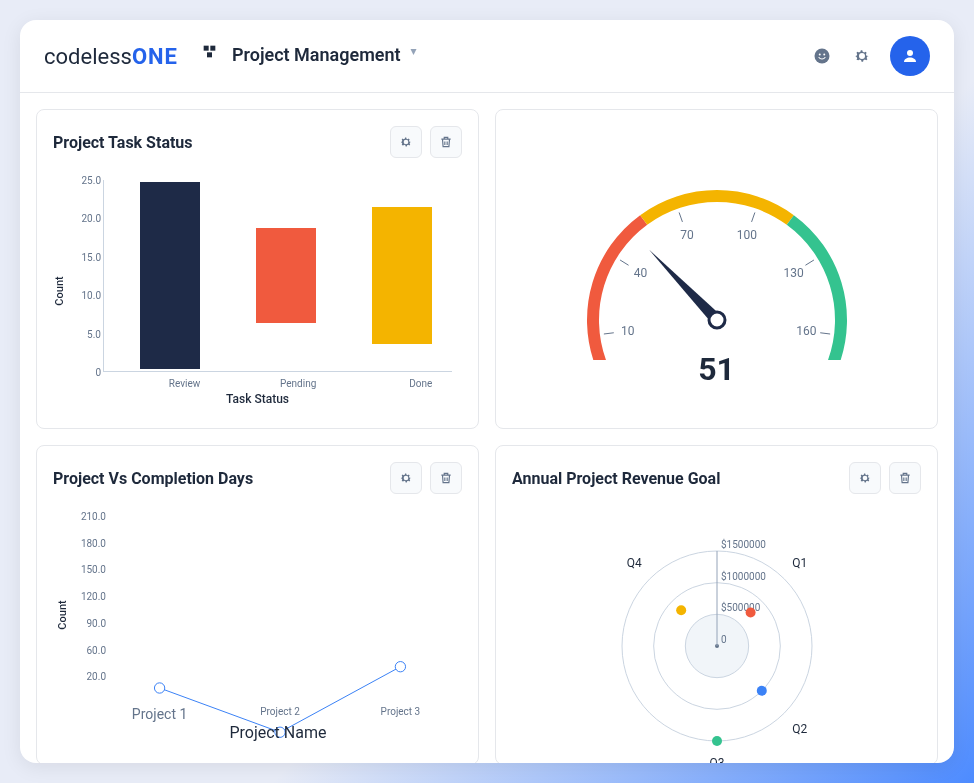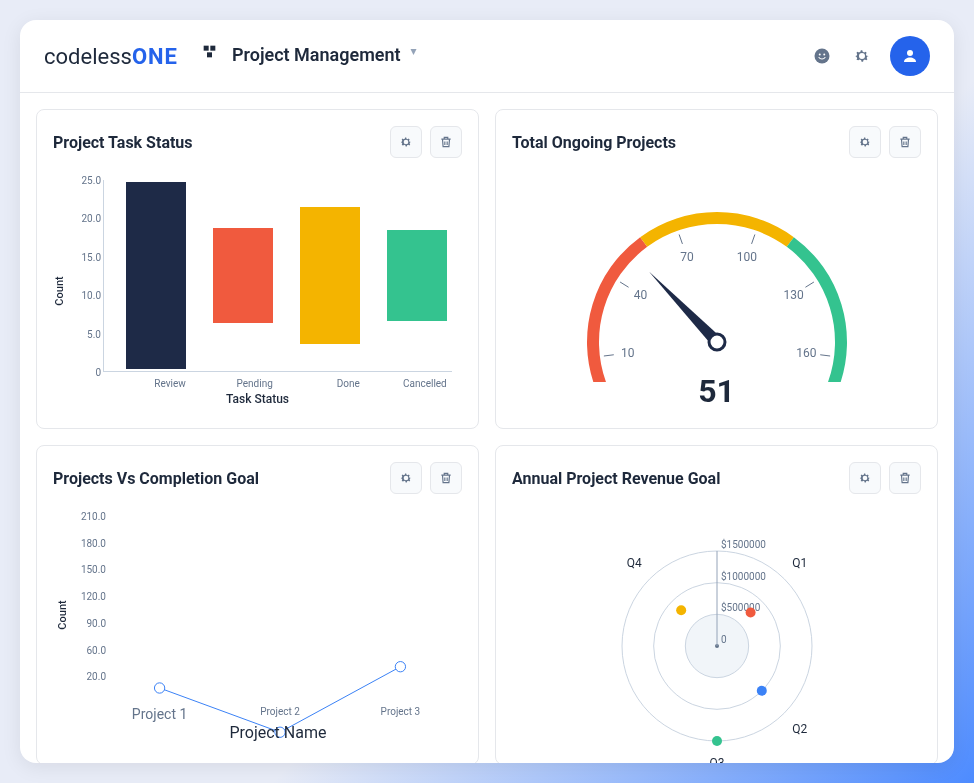--- a/index.html
+++ b/index.html
@@ -291,46 +291,27 @@
                 <div class="bar-label">Review</div>
               </div>
               <div class="bar-group" style="position:relative;height:100%;display:flex;align-items:flex-end;justify-content:center;">
                 <div class="bar" style="height:50%;background:#f05a3e;"></div>
                 <div class="bar-label">Pending</div>
               </div>
               <div class="bar-group" style="position:relative;height:100%;display:flex;align-items:flex-end;justify-content:center;">
                 <div class="bar" style="height:72%;background:#f4b400;"></div>
                 <div class="bar-label">Done</div>
               </div>
-              <div class="bar-group" style="position:relative;height:100%;display:flex;align-items:flex-end;justify-content:center;">
-                <div class="bar" style="height:48%;background:#34c38f;"></div>
-                <div class="bar-label">Cancelled</div>
-              </div>
             </div>
             <div class="bar-x-label">Task Status</div>
           </div>
       </div>
     </div>
 
     <div class="card">
-      <div class="card-header">
-        <div class="card-title">Total Ongoing Projects</div>
-        <div class="card-actions">
-          <div class="card-action">
-            <svg viewBox="0 0 24 24" width="14" height="14" fill="currentColor">
-                <path d="M12 8a4 4 0 100 8 4 4 0 000-8zm9 4l-2 .5-.8 2 1 1.8-1.5 1.5-1.8-1-2 .8-.5 2h-2l-.5-2-2-.8-1.8 1L4.6 17l1-1.8-.8-2L3 12l1.8-.5.8-2-1-1.8L6.1 6.2l1.8 1 2-.8.5-2h2l.5 2 2 .8 1.8-1 1.5 1.5-1 1.8.8 2L21 12z"></path>
-              </svg>
-          </div>
-          <div class="card-action">
-            <svg viewBox="0 0 24 24" width="14" height="14" fill="none" stroke="currentColor" stroke-width="2">
-                <path d="M4 7h16M9 7V4h6v3M6 7l1 13h10l1-13M10 11v6M14 11v6"></path>
-              </svg>
-          </div>
-        </div>
-      </div>
       <div class="chart-body gauge-wrap">
         <svg id="gauge-svg" width="340" height="210" viewBox="0 0 340 210">
             <path fill="#f05a3e" d="M 47.83995929783191 214.46261863233693 A 130 130 0 0 1 93.15665654982016 65.14247491287188 L 100.24988825291368 74.82163107476063 A 118 118 0 0 0 59.1162707472628 210.3583769124289 Z"></path>
             <path fill="#f4b400" d="M 93.15665654982016 65.14247491287188 A 130 130 0 0 1 246.84334345017982 65.14247491287185 L 239.7501117470863 74.8216310747606 A 118 118 0 0 0 100.24988825291368 74.82163107476063 Z"></path>
             <path fill="#34c38f" d="M 246.84334345017982 65.14247491287185 A 130 130 0 0 1 292.1600407021681 214.46261863233693 L 280.8837292527372 210.35837691242892 A 118 118 0 0 0 239.7501117470863 74.8216310747606 Z"></path>
             <line x1="56.86406189739931" y1="184.00926513577735" x2="66.78826699411867" y2="182.78038222913023" stroke="#64748b" stroke-width="1"></line>
             <text x="80.68215412952577" y="185.05994615982422" font-size="12" fill="#64748b" text-anchor="middle">10</text>
             <line x1="73.07524652682397" y1="109.98673343198145" x2="81.57741788412012" y2="115.25105506075501" stroke="#64748b" stroke-width="1"></line>
             <text x="93.48045778433472" y="126.62110534103797" font-size="12" fill="#64748b" text-anchor="middle">40</text>
             <line x1="132.1115528593188" y1="62.480394470274376" x2="135.43510085411538" y2="71.91193881498714" stroke="#64748b" stroke-width="1"></line>
@@ -343,21 +324,21 @@
             <text x="259.31784587047423" y="185.05994615982428" font-size="12" fill="#64748b" text-anchor="middle">160</text>
             <path fill="#1e2a47" d="M 165.6839611979681 174.16795022275397 L 101.92347969501829 99.50469956681216 L 174.3160388020319 165.83204977724603 Z"></path>
             <circle cx="170" cy="170" r="8" fill="#fff" stroke="#1e2a47" stroke-width="3"></circle>
           </svg>
         <div class="gauge-value">51</div>
       </div>
     </div>
 
     <div class="card">
       <div class="card-header">
-        <div class="card-title">Projects Vs Completion Goal</div>
+        <div class="card-title">Project Vs Completion Days</div>
         <div class="card-actions">
           <div class="card-action">
             <svg viewBox="0 0 24 24" width="14" height="14" fill="currentColor">
                 <path d="M12 8a4 4 0 100 8 4 4 0 000-8zm9 4l-2 .5-.8 2 1 1.8-1.5 1.5-1.8-1-2 .8-.5 2h-2l-.5-2-2-.8-1.8 1L4.6 17l1-1.8-.8-2L3 12l1.8-.5.8-2-1-1.8L6.1 6.2l1.8 1 2-.8.5-2h2l.5 2 2 .8 1.8-1 1.5 1.5-1 1.8.8 2L21 12z"></path>
               </svg>
           </div>
           <div class="card-action">
             <svg viewBox="0 0 24 24" width="14" height="14" fill="none" stroke="currentColor" stroke-width="2">
                 <path d="M4 7h16M9 7V4h6v3M6 7l1 13h10l1-13M10 11v6M14 11v6"></path>
               </svg>

